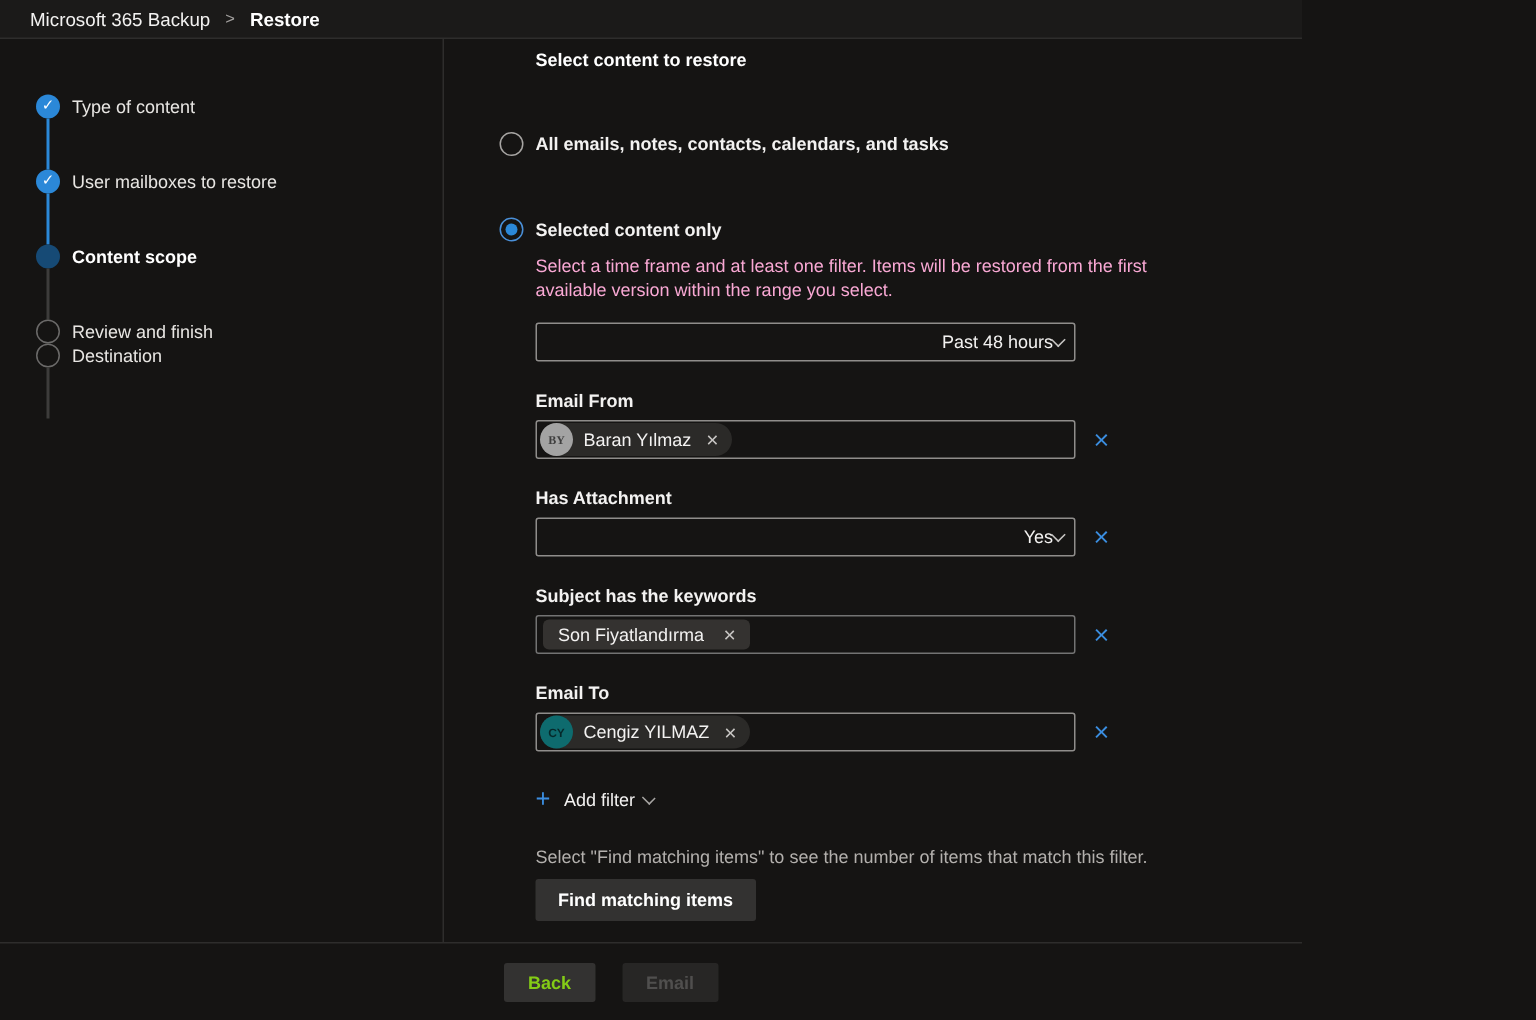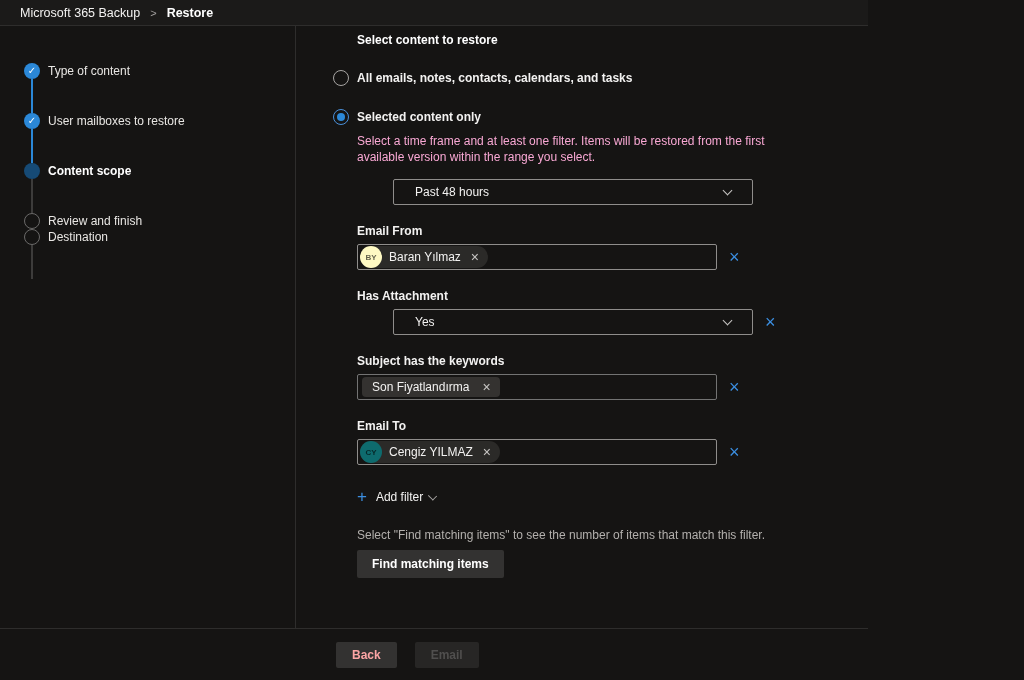--- a/index.html
+++ b/index.html
@@ -48,21 +48,21 @@
   .connector { width: 2px; height: 34px; }
   .connector.blue { background: #2b88d8; }
   .connector.gray { background: #3d3c3b; }
   .step-label { margin-left: 8px; line-height: 16px; color: #e8e6e3; }
   .step-label.current { font-weight: bold; color: #ffffff; }
 
   
   .main { flex: 1 1 auto; padding: 7px 0 0 37px; overflow: hidden; }
   .page-title { font-size: 12px; font-weight: bold; margin-left: 24px; color: #ffffff; }
 
-  .radio-row { display: flex; align-items: center; gap: 8px; margin-top: 23px; cursor: pointer; }
+  .radio-row { display: flex; align-items: center; gap: 8px; margin-top: 41px; cursor: pointer; }
   .radio {
     width: 16px; height: 16px; border-radius: 50%; flex: 0 0 16px;
     border: 1px solid #a7a5a3; background: transparent;
   }
   .radio.selected {
     border: 1.5px solid #4a90d9;
     display: flex; align-items: center; justify-content: center;
   }
   .radio.selected::after {
     content: ""; width: 8px; height: 8px; border-radius: 50%; background: #2b88d8;
@@ -72,21 +72,21 @@
   .indent { margin-left: 24px; }
   .desc { margin-top: 8px; max-width: 458px; line-height: 16px; color: #f9a8d4; }
 
   .dropdown, .input {
     width: 360px; height: 26px;
     border: 1px solid #8f8d8b; border-radius: 2px;
     background: transparent;
     display: flex; align-items: center;
     cursor: pointer;
   }
-  .dropdown { justify-content: space-between; padding: 0 21px; margin-left: 36px; }
+  .dropdown { justify-content: flex-end; padding: 0 7px; }
   .dropdown .value { color: #f3f2f1; }
   .chev {
     width: 7px; height: 7px;
     border-right: 1.4px solid #c8c6c4; border-bottom: 1.4px solid #c8c6c4;
     transform: rotate(45deg); margin-bottom: 3px; flex: 0 0 7px;
   }
   .chev.small { width: 6px; height: 6px; margin-left: 6px; border-color: #a7a5a3; }
 
   .timeframe { margin-top: 14px; }
 
@@ -139,21 +139,21 @@
     flex: 0 0 52px; height: 52px;
     border-top: 1px solid #2e2d2c;
     display: flex; align-items: center;
     padding-left: 336px; gap: 18px;
   }
   .btn {
     border: none; border-radius: 2px;
     font-family: inherit; font-size: 12px; font-weight: bold;
     padding: 6px 16px; cursor: pointer; min-width: 54px;
   }
-  .btn.back { background: #333231; color: #fca5a5; }
+  .btn.back { background: #333231; color: #84cc16; }
   .btn.next { background: #272625; color: #504f4e; cursor: default; }
 </style>
 </head>
 <body>
 
 <div class="app">
 
   <header class="topbar">
     <span class="crumb-root">Microsoft 365 Backup</span>
     <span class="crumb-sep">&gt;</span>
@@ -230,21 +230,21 @@
         <div class="dropdown timeframe">
           <span class="value">Past 48 hours</span>
           <span class="chev"></span>
         </div>
 
         <div class="field-group">
           <div class="field-label">Email From</div>
           <div class="field-row">
             <div class="input">
               <span class="chip-person">
-                <span class="avatar" style="background-color: #fef9c3;">BY</span>
+                <span class="avatar" style="background-color: #a3a3a3; font-family: Liberation Serif, serif;">BY</span>
                 <span class="chip-name">Baran Yılmaz</span>
                 <span class="chip-x">×</span>
               </span>
             </div>
             <span class="clear-x">×</span>
           </div>
         </div>
 
         <div class="field-group">
           <div class="field-label">Has Attachment</div>

